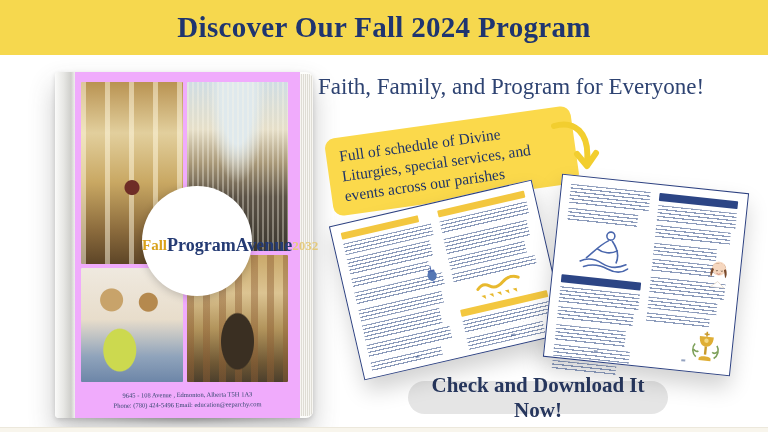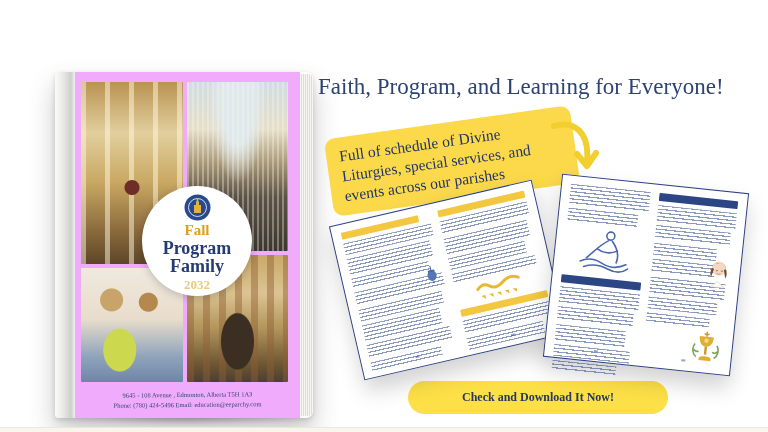--- a/index.html
+++ b/index.html
@@ -56,21 +56,21 @@
       linear-gradient(180deg,#efe9df 0%,#e8ddcb 45%,#8fa3bb 78%,#6d86a8 100%); }
   
   .photo-br { left:112px; top:183px; width:101px; height:127px;
     background:
       radial-gradient(ellipse at 50% 68%, #3a2f22 0 16px, rgba(0,0,0,0) 17px),
       repeating-linear-gradient(90deg, rgba(142,94,52,.45) 0 7px, rgba(0,0,0,0) 7px 16px),
       linear-gradient(180deg,#caa96a 0%,#dcc492 30%,#b2945c 58%,#6f5835 85%,#4c3f2c 100%); }
 
   .badge { position:absolute; left:87px; top:114px; width:110px; height:110px; border-radius:50%;
            background:#ffffff; box-shadow:0 2px 8px rgba(0,0,0,.20);
-           display:flex; flex-direction:column; align-items:center; text-align:center; padding-top:8px; }
+           display:flex; flex-direction:row; align-items:center; text-align:center; padding-top:8px; }
   .badge-logo { width:27px; height:27px; }
   .badge-season { font-size:15px; font-weight:bold; color:#D9A21B; margin-top:1px; }
   .badge-title { font-size:18px; font-weight:bold; color:#253B74; line-height:1.02; }
   .badge-year { font-size:13px; font-weight:bold; color:#E5CB7E; margin-top:1px; }
 
   .book-footer { position:absolute; left:0; right:0; bottom:9px; text-align:center;
                  font-size:6.5px; line-height:1.5; color:#33476E; transform:rotate(-0.6deg); }
 
   
   .spread { position:absolute; background:#ffffff; border:1.5px solid #2C4080;
@@ -83,34 +83,37 @@
   .w95{width:95%}.w88{width:88%}.w80{width:80%}.h10{height:10px}.h12{height:12px}.h14{height:14px}.h16{height:16px}.h20{height:20px}
   .ybar { height:7px; background:#F3C73F; border-radius:1px; margin-bottom:4px; }
   .nbar { height:8px; background:#2C4585; border-radius:1px; margin-bottom:4px; }
   .censer { position:absolute; right:4px; top:52px; }
   .gold-logo { height:20px; margin-bottom:3px; display:flex; align-items:center; justify-content:center; }
   .girl { position:absolute; right:0px; top:58px; }
   .chalice { position:absolute; right:2px; bottom:0px; }
   .pagenum { position:absolute; bottom:1px; left:50%; width:4px; height:2px; background:rgba(44,72,130,.5); }
 
   
-  .cta { position:absolute; left:408px; top:381px; width:260px; height:33px; background:#fde047;
+  .cta { position:absolute; left:408px; top:381px; width:260px; height:33px; background:#e5e5e5;
          border:none; border-radius:17px; display:flex; align-items:center; justify-content:center;
-         font-family:"Liberation Serif", serif; font-size:12px; font-weight:bold; color:#27375E; cursor:pointer; }
+         font-family:"Liberation Serif", serif; font-size:21px; font-weight:bold; color:#27375E; cursor:pointer; }
 
   .bottom-strip { position:absolute; left:0; bottom:0; width:768px; height:5px;
                   background:#F8F5EC; border-top:1px solid #ECE8DC; }
 </style>
 </head>
 <body>
 
 <div class="stage">
 
-
-  <div class="headline">Faith, Program, and Learning for Everyone!</div>
+  <div class="banner">
+    <div class="banner-title">Discover Our Fall 2024 Program</div>
+  </div>
+
+  <div class="headline">Faith, Family, and Program for Everyone!</div>
 
   <div class="book">
     <div class="book-shadow"></div>
     <div class="book-body">
       <div class="book-spine"></div>
       <div class="book-cover">
         <div class="photo photo-tl"></div>
         <div class="photo photo-tr"></div>
         <div class="photo photo-bl"></div>
         <div class="photo photo-br"></div>
@@ -122,21 +125,21 @@
       <div class="book-pages-edge"></div>
       <div class="badge">
         <svg class="badge-logo" viewBox="0 0 27 27">
           <circle cx="13.5" cy="13.5" r="13" fill="#274A8C"></circle>
           <circle cx="13.5" cy="13.5" r="9" fill="none" stroke="#ffffff" stroke-width="0.8"></circle>
           <path d="M13.5 5 L15 8 L15 11 L17 11 L17 19 L10 19 L10 11 L12 11 L12 8 Z" fill="#E0B43C"></path>
           <circle cx="13.5" cy="5" r="1" fill="#E0B43C"></circle>
         </svg>
         <div class="badge-season">Fall</div>
         <div class="badge-title">Program</div>
-        <div class="badge-title">Family</div>
+        <div class="badge-title">Avenue</div>
         <div class="badge-year">2032</div>
       </div>
     </div>
   </div>
 
   <div class="callout">Full of schedule of Divine Liturgies, special services, and events across our parishes</div>
 
   <div class="arrow-wrap">
     <svg width="54" height="64" viewBox="0 0 54 64">
       <path d="M4 8 C 24 2, 40 14, 37 44" fill="none" stroke="#F2CE2F" stroke-width="6" stroke-linecap="round"></path>

